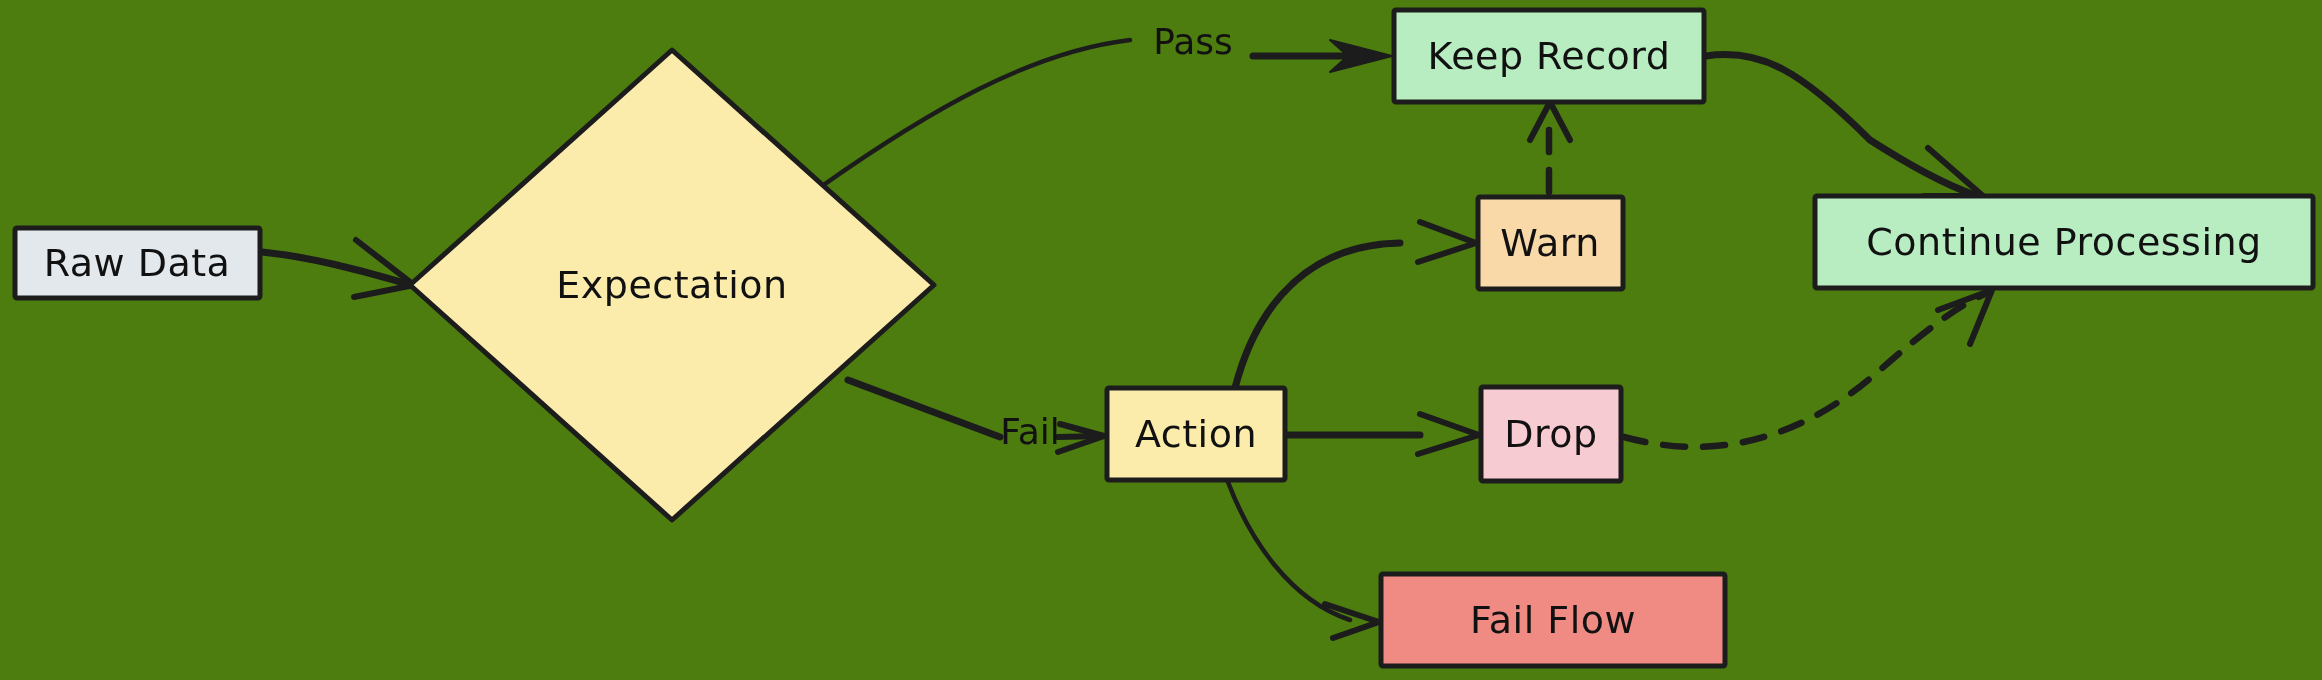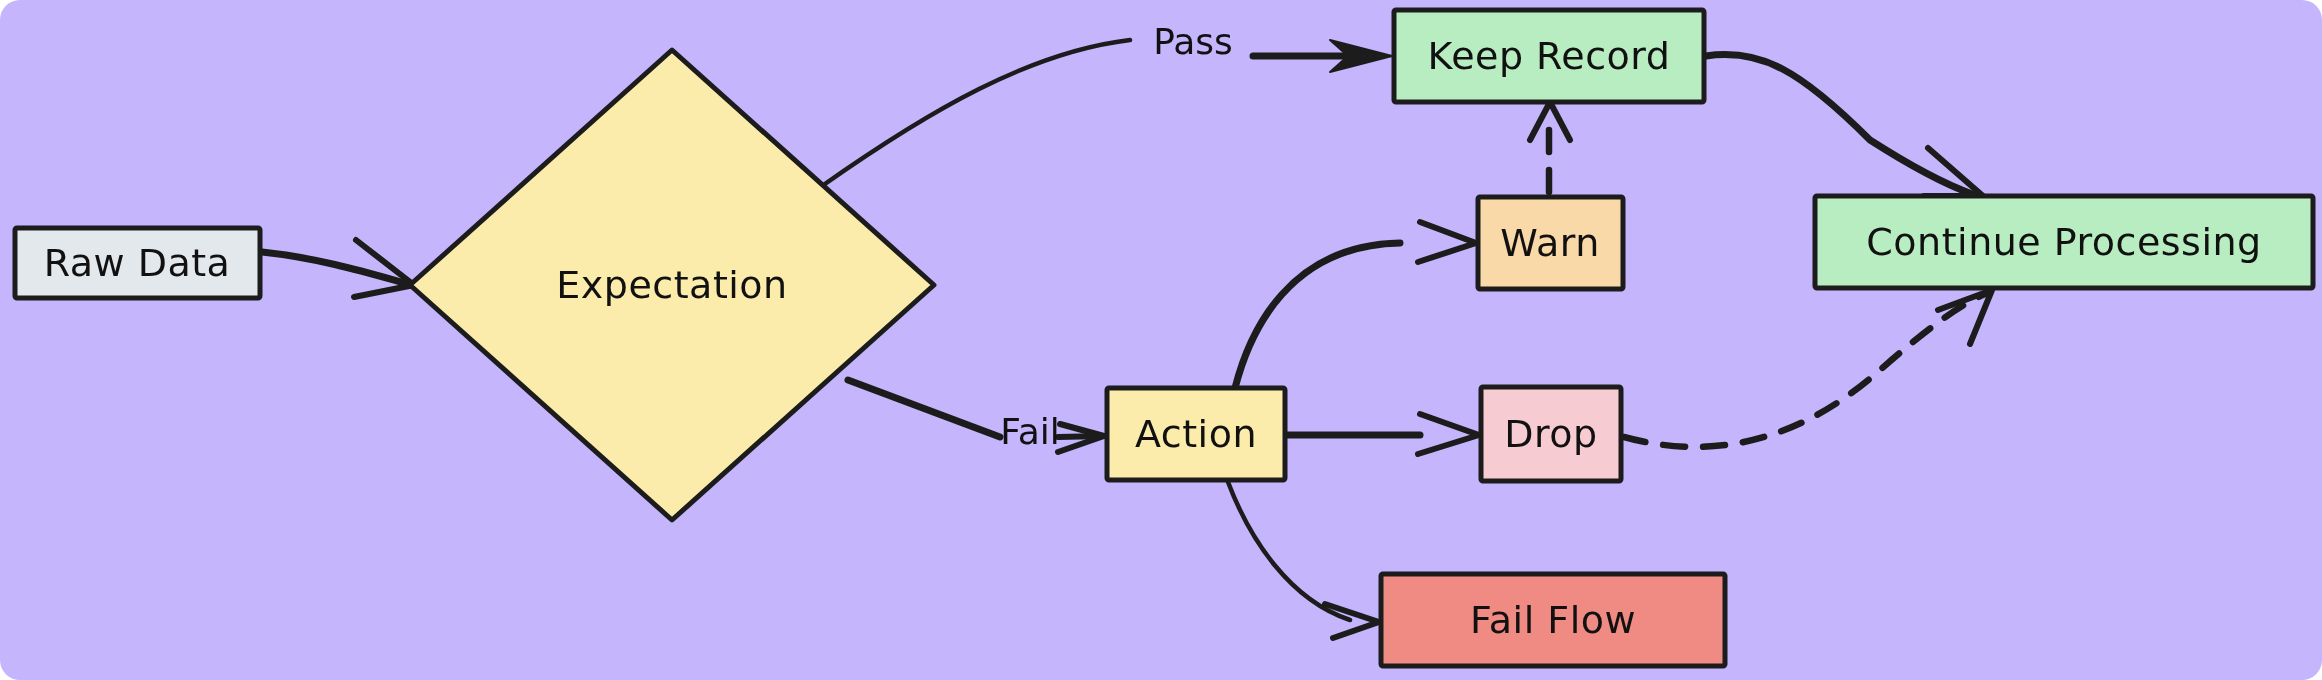--- a/index.html
+++ b/index.html
@@ -10,22 +10,21 @@
   body {
     width: 2322px;
     height: 680px;
     overflow: hidden;
     font-family: "DejaVu Sans", sans-serif;
   }
   #flow-root {
     position: relative;
     width: 2322px;
     height: 680px;
-    background: #c4b5fd;
-    border-radius: 20px;
+    background: #4d7c0f;
   }
   svg#diagram {
     display: block;
     width: 2322px;
     height: 680px;
   }
   .node-shape {
     stroke: #1c1c1c;
     stroke-width: 5;
     stroke-linejoin: round;

